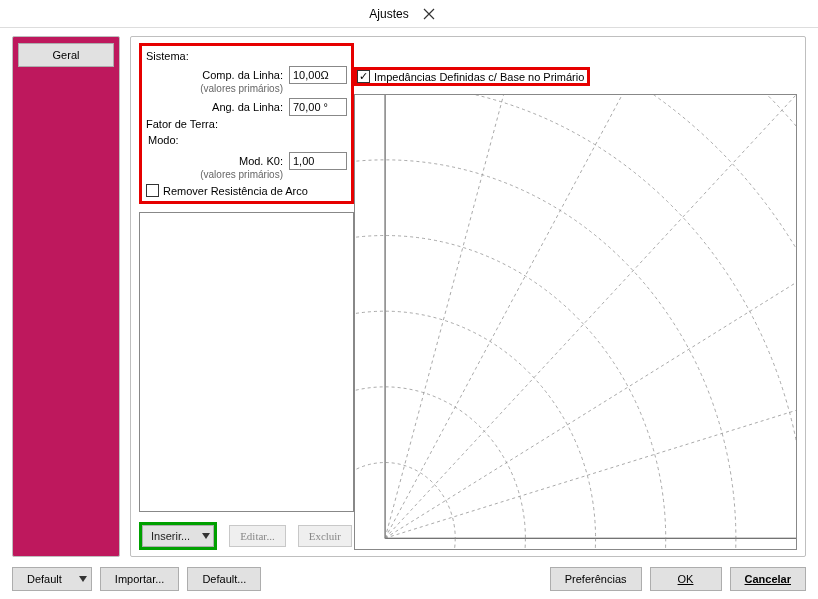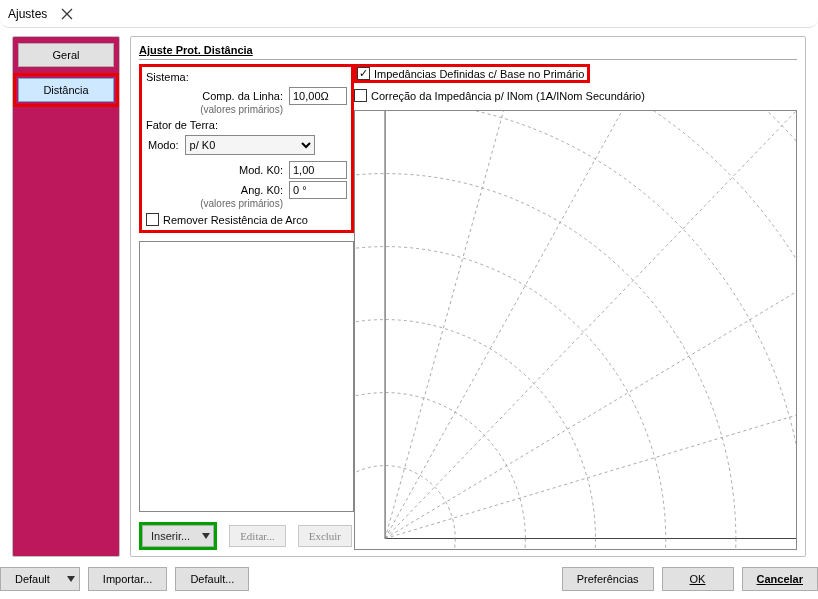--- a/index.html
+++ b/index.html
@@ -1,17 +1,17 @@
 <!DOCTYPE html>
 <html><head>
 <meta charset="utf-8">
 <style>
 * { box-sizing: border-box; font-family: "Segoe UI", Tahoma, sans-serif; font-size: 11px; }
 body { margin: 0; background: #fff; width: 818px; height: 599px; overflow: hidden; position: relative; }
-.titlebar { height: 28px; border-bottom: 1px solid #ddd; display: flex; align-items: center; padding: 0 8px; justify-content: flex-start; border-radius: 9px; }
+.titlebar { height: 28px; border-bottom: 1px solid #ddd; display: flex; align-items: center; padding: 0 8px; justify-content: center; }
 .titlebar .title { font-size: 12px; }
 .titlebar .close { width: 40px; height: 20px; display: flex; align-items: center; justify-content: center; cursor: pointer; }
 .content { position: absolute; top: 28px; left: 0; right: 0; bottom: 40px; padding: 8px 12px 2px 12px; display: flex; gap: 10px; }
 .sidebar { width: 108px; border: 1px solid #bfbfbf; border-radius: 2px; padding: 6px 4px; display: flex; flex-direction: column; gap: 6px; align-items: center; background: #be185d; }
 .tab-btn { width: 96px; height: 24px; border: 1px solid #adadad; background: #e1e1e1; display: flex; align-items: center; justify-content: center; cursor: pointer; }
 .tab-btn.active { background: #cde8ff; border-color: #7aa7c7; }
 .red-box { border: 3px solid #e60000; }
 .green-box { border: 3px solid #00a000; }
 .main { flex: 1; border: 1px solid #bfbfbf; border-radius: 2px; padding: 6px 8px; background: #fff; position: relative; display: flex; flex-direction: column; }
 .main-title { font-weight: bold; font-size: 12px; border-bottom: 1px solid #aaa; padding-bottom: 2px; margin-bottom: 4px; }
@@ -27,79 +27,70 @@
 input.txt { width: 58px; height: 18px; border: 1px solid #888; padding: 0 3px; background: #fff; }
 select.sel { width: 130px; height: 20px; border: 1px solid #888; background: #f5f5f5; }
 .chk-row { display: flex; align-items: flex-end; gap: 4px; margin-top: 2px; }
 .chk { width: 13px; height: 13px; border: 1px solid #333; display: inline-flex; align-items: center; justify-content: center; background: #fff; }
 .chk.checked::after { content: "✓"; font-size: 11px; line-height: 11px; color: #000; }
 .listbox { flex: 1; border: 1px solid #888; background: #fff; margin-top: 4px; min-height: 140px; }
 .listbtns { display: flex; gap: 12px; margin-top: 6px; align-items: center; }
 .sbtn { height: 22px; border: 1px solid #adadad; background: #e1e1e1; display: inline-flex; align-items: center; justify-content: center; padding: 0 10px; cursor: pointer; color: #222; }
 .sbtn.dis { color: #888; background: #efefef; border-color: #c8c8c8; cursor: default; font-family: Liberation Serif, serif; }
 .dd { width: 16px; height: 22px; border: 1px solid #adadad; border-left: none; background: #e1e1e1; display: inline-flex; align-items: center; justify-content: center; cursor: pointer; }
-.opt-row { display: flex; align-items: center; gap: 4px; margin-bottom: 2px; white-space: nowrap; }
+.opt-row { display: flex; align-items: center; gap: 4px; margin-bottom: 2px; white-space: nowrap; margin-top: 24px; }
 .opt-row.red { border: 3px solid #e60000; display: inline-flex; padding: 0 3px 0 0; }
 .graph { flex: 1; border: 1px solid #888; background: #fff; margin-top: 2px; }
-.footer { position: absolute; left: 0; right: 0; bottom: 0; height: 40px; padding: 6px 0; display: flex; align-items: center; gap: 8px; }
+.footer { position: absolute; left: 0; right: 0; bottom: 0; height: 40px; padding: 6px 12px; display: flex; align-items: center; gap: 8px; }
 .fbtn { height: 24px; border: 1px solid #adadad; background: #e1e1e1; display: inline-flex; align-items: center; justify-content: center; padding: 0 14px; cursor: pointer; min-width: 72px; }
 .spacer { flex: 1; }
 svg .grid { stroke: #888; stroke-width: 0.7; stroke-dasharray: 3 3; fill: none; }
 svg .axis { stroke: #444; stroke-width: 1; }
 </style>
 </head>
 <body>
 
 <div class="titlebar">
   <span class="title">Ajustes</span>
   <div class="close">
     <svg width="12" height="12" viewBox="0 0 12 12">
         <path d="M1 1 L11 11 M11 1 L1 11" stroke="#333" stroke-width="1.2"></path>
       </svg>
   </div>
 </div>
 
 <div class="content">
   <div class="sidebar">
     <div class="tab-btn">Geral</div>
-    <div class="red-box" style="padding:2px;">
-      <div class="tab-btn active">Distância</div>
-    </div>
   </div>
 
   <div class="main">
-    <div class="main-title">
-      <span>Ajuste Prot. Distância</span>
-    </div>
 
     <div class="cols">
       <div class="leftcol">
         <div class="param-area">
 
           <div class="param-title">Sistema:</div>
           <div class="field-row">
             <label>Comp. da Linha:</label>
             <input class="txt" value="10,00Ω" style="">
           </div>
           <div class="hint">(valores primários)</div>
+          <div class="field-row">
+            <label>Ang. da Linha:</label>
+            <input class="txt" value="70,00 °" style="">
+          </div>
 
           <div class="param-title" style="margin-top:0;">Fator de Terra:</div>
           <div class="field-row" style="justify-content:flex-start; gap:6px;">
             <label style="flex:0 0 auto; text-align:left; padding-left:2px;">Modo:</label>
-            <select class="sel">
-              <option>p/ K0</option>
-            </select>
           </div>
           <div class="field-row" style="margin-top:6px;">
             <label>Mod. K0:</label>
             <input class="txt" value="1,00" style="">
-          </div>
-          <div class="field-row">
-            <label>Ang. K0:</label>
-            <input class="txt" value="0 °" style="">
           </div>
           <div class="hint">(valores primários)</div>
 
           <div class="chk-row">
             <span class="chk"></span>
             <span>Remover Resistência de Arco</span>
           </div>
         </div>
 
         <div class="listbox"></div>
@@ -117,24 +108,20 @@
           <div class="sbtn dis">Excluir</div>
         </div>
       </div>
 
       <div class="rightcol">
         <div>
           <div class="opt-row red">
             <span class="chk checked"></span>
             <span>Impedâncias Definidas c/ Base no Primário</span>
           </div>
-        </div>
-        <div class="opt-row">
-          <span class="chk"></span>
-          <span>Correção da Impedância p/ INom (1A/INom Secundário)</span>
         </div>
 
         <div class="graph">
           <svg width="100%" height="100%" viewBox="0 0 440 420" preserveAspectRatio="none">
             <g transform="translate(30,410)">
               <line class="axis" x1="0" y1="-410" x2="0" y2="0"></line>
               <line class="axis" x1="0" y1="0" x2="410" y2="0"></line>
               <line class="grid" x1="0" y1="0" x2="600" y2="-173"></line>
               <line class="grid" x1="0" y1="0" x2="600" y2="-346"></line>
               <line class="grid" x1="0" y1="0" x2="420" y2="-420"></line>

